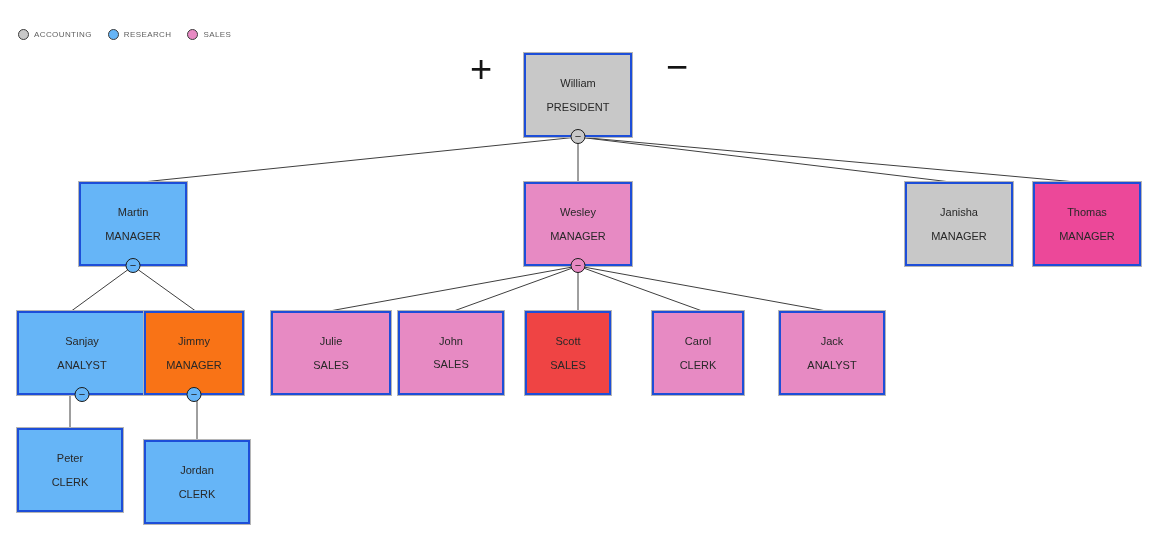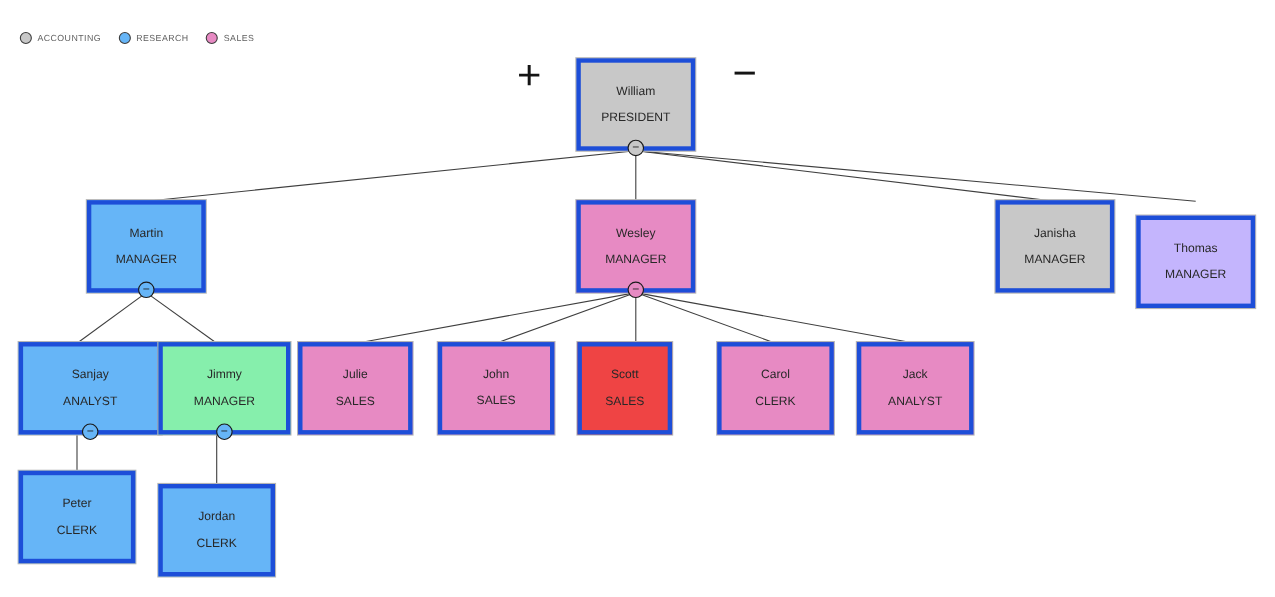--- a/index.html
+++ b/index.html
@@ -16,21 +16,21 @@
 
   .zoomctl { position:absolute; width:40px; text-align:center; font-size:38px; font-weight:400;
              color:#141414; line-height:42px; cursor:pointer; user-select:none; }
   .zoom-in  { left:461px; top:48px; }
   .zoom-out { left:657px; top:46px; }
 
   svg.connectors { position:absolute; left:0; top:0; }
   .cline { stroke:#3f3f3f; stroke-width:1; }
 
   .node { position:absolute; height:84px; width:108px; background:#ddd;
-          border:4px solid #1d4ed8; box-shadow:0 0 0 1px #b5b5b5;
+          border:2px solid #1d4ed8; box-shadow:0 0 0 1px #b5b5b5;
           display:flex; flex-direction:column; align-items:center; justify-content:center; gap:13px;
           cursor:pointer; }
   .nname, .nrole { font-size:11px; color:#282828; line-height:11px; }
   .toggle { position:absolute; left:50%; bottom:-9px; transform:translateX(-50%);
             width:15px; height:15px; border-radius:50%; border:1.5px solid #1b1b1b;
             background:#fff; display:flex; align-items:center; justify-content:center;
             font-size:11px; line-height:11px; color:#1b1b1b; cursor:pointer; }
 </style>
 </head>
 <body>
@@ -85,48 +85,48 @@
   </div>
   <div class="node" style="left: 524px; top: 182px; background-color: rgb(231, 138, 195);">
     <span class="nname">Wesley</span>
     <span class="nrole">MANAGER</span>
     <span class="toggle" style="background-color: rgb(231, 138, 195);">−</span>
   </div>
   <div class="node" style="left: 905px; top: 182px; background-color: rgb(200, 200, 200);">
     <span class="nname">Janisha</span>
     <span class="nrole">MANAGER</span>
   </div>
-  <div class="node" style="left: 1033px; top: 196px; background-color: #c4b5fd;">
+  <div class="node" style="left: 1033px; top: 182px; background-color: #ec4899;">
     <span class="nname">Thomas</span>
     <span class="nrole">MANAGER</span>
   </div>
 
   <div class="node" style="left: 17px; top: 311px; width: 130px; background-color: rgb(102, 181, 247);">
     <span class="nname">Sanjay</span>
     <span class="nrole">ANALYST</span>
     <span class="toggle" style="background-color: rgb(102, 181, 247);">−</span>
   </div>
-  <div class="node" style="left: 144px; top: 311px; width: 120px; background-color: #86efac;">
+  <div class="node" style="left: 144px; top: 311px; width: 100px; background-color: #f97316;">
     <span class="nname">Jimmy</span>
     <span class="nrole">MANAGER</span>
     <span class="toggle" style="background-color: rgb(102, 181, 247);">−</span>
   </div>
-  <div class="node" style="left: 271px; top: 311px; width: 104px; background-color: rgb(231, 138, 195);">
+  <div class="node" style="left: 271px; top: 311px; width: 120px; background-color: rgb(231, 138, 195);">
     <span class="nname">Julie</span>
     <span class="nrole">SALES</span>
   </div>
   <div class="node" style="left: 398px; top: 311px; width: 106px; background-color: rgb(231, 138, 195); gap: 12px;">
     <span class="nname">John</span>
     <span class="nrole">SALES</span>
   </div>
   <div class="node" style="left: 525px; top: 311px; width: 86px; background-color: #ef4444;">
     <span class="nname">Scott</span>
     <span class="nrole">SALES</span>
   </div>
-  <div class="node" style="left: 652px; top: 311px; width: 106px; background-color: rgb(231, 138, 195);">
+  <div class="node" style="left: 652px; top: 311px; width: 92px; background-color: rgb(231, 138, 195);">
     <span class="nname">Carol</span>
     <span class="nrole">CLERK</span>
   </div>
   <div class="node" style="left: 779px; top: 311px; width: 106px; background-color: rgb(231, 138, 195);">
     <span class="nname">Jack</span>
     <span class="nrole">ANALYST</span>
   </div>
 
   <div class="node" style="left: 17px; top: 428px; width: 106px; background-color: rgb(102, 181, 247);">
     <span class="nname">Peter</span>

